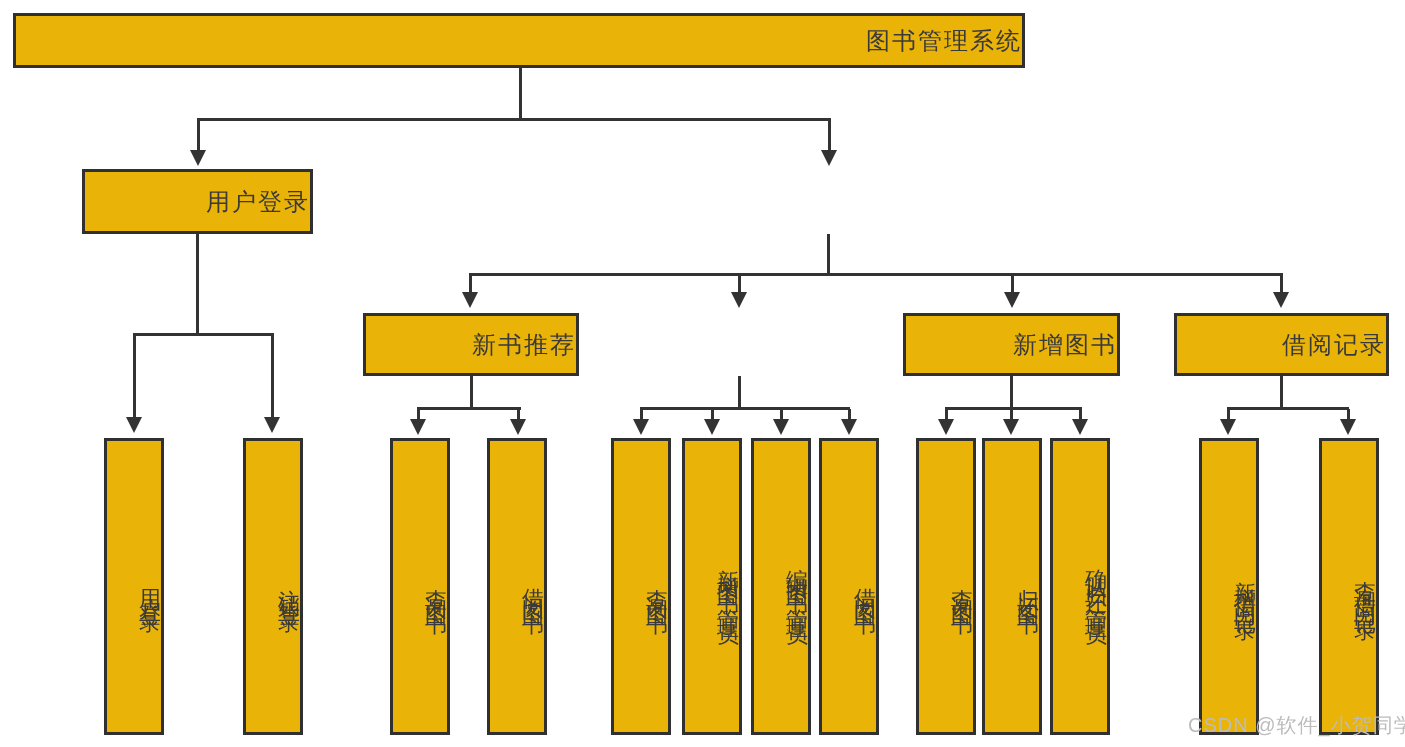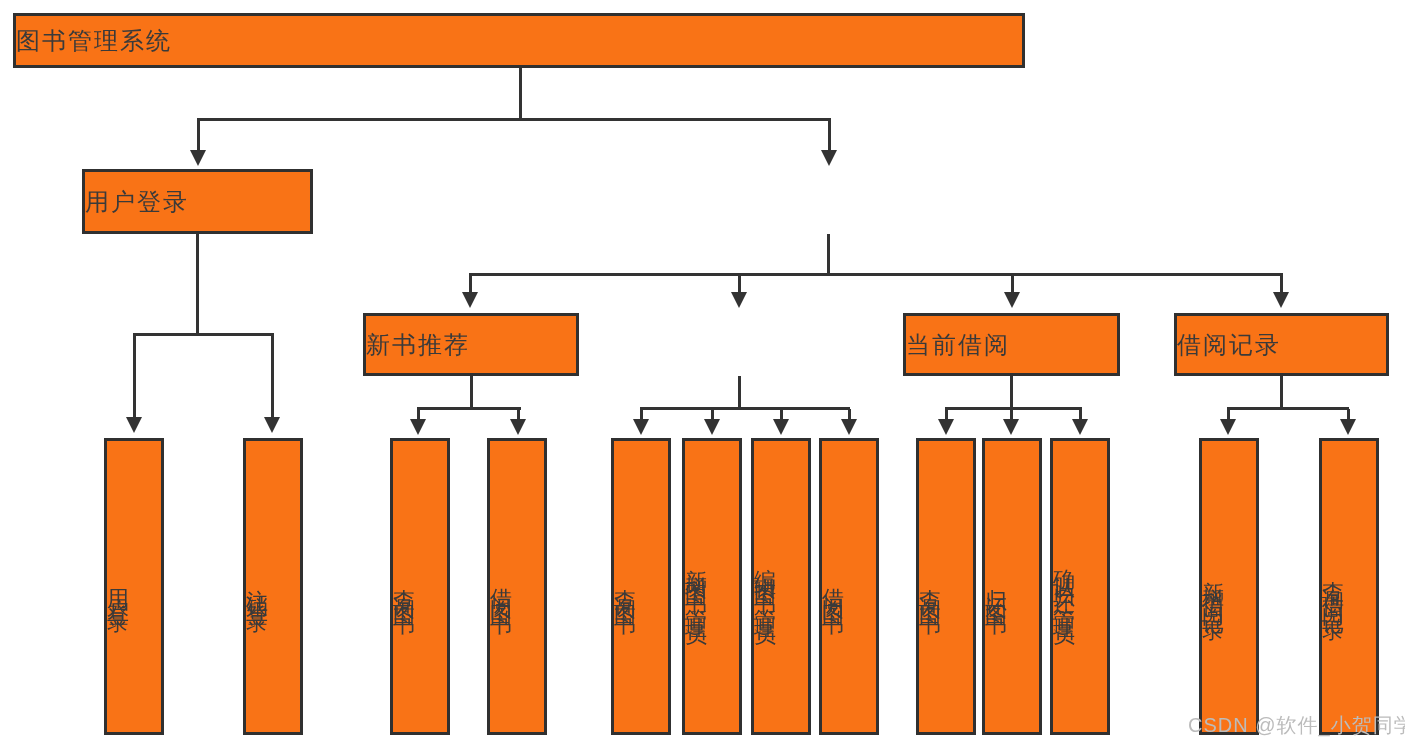--- a/index.html
+++ b/index.html
@@ -1,23 +1,23 @@
 <!DOCTYPE html>
 <html><head>
 <meta charset="utf-8">
 <style>
   html,body{margin:0;padding:0;background:#fff;}
   .canvas{
     position:relative;width:1405px;height:747px;background:#ffffff;
     font-family:"Liberation Sans",sans-serif;overflow:hidden;
   }
   .box{
-    position:absolute;box-sizing:border-box;background:#f97316;
+    position:absolute;box-sizing:border-box;background:#eab308;
     border:3px solid #303030;color:#3a3a3a;
-    display:flex;align-items:center;justify-content:flex-start;
+    display:flex;align-items:center;justify-content:flex-end;
   }
   .hbox{font-size:24px;letter-spacing:2px;}
   .leaf{font-size:22px;}
   .vtext{
     writing-mode:vertical-rl;text-orientation:mixed;
     letter-spacing:8px;line-height:1;white-space:nowrap;
   }
   .vline{position:absolute;width:3px;background:#333333;}
   .hline{position:absolute;height:3px;background:#333333;}
   .ahead{
@@ -65,21 +65,21 @@
   <div class="ahead" style="left:731px;top:292px;"></div>
   <div class="vline" style="left:1011px;top:276px;height:18px;"></div>
   <div class="ahead" style="left:1004px;top:292px;"></div>
   <div class="vline" style="left:1280px;top:276px;height:18px;"></div>
   <div class="ahead" style="left:1273px;top:292px;"></div>
 
   <div class="box hbox" style="left:363px;top:313px;width:216px;height:63px;">
     <span>新书推荐</span>
   </div>
   <div class="box hbox" style="left:903px;top:313px;width:217px;height:63px;">
-    <span>当前借阅</span>
+    <span>新增图书</span>
   </div>
   <div class="box hbox" style="left:1174px;top:313px;width:215px;height:63px;">
     <span>借阅记录</span>
   </div>
 
   <div class="vline" style="left:470px;top:376px;height:33px;"></div>
   <div class="hline" style="left:417px;top:407px;width:104px;"></div>
   <div class="vline" style="left:417px;top:409px;height:12px;"></div>
   <div class="ahead" style="left:410px;top:419px;"></div>
   <div class="vline" style="left:517px;top:409px;height:12px;"></div>

